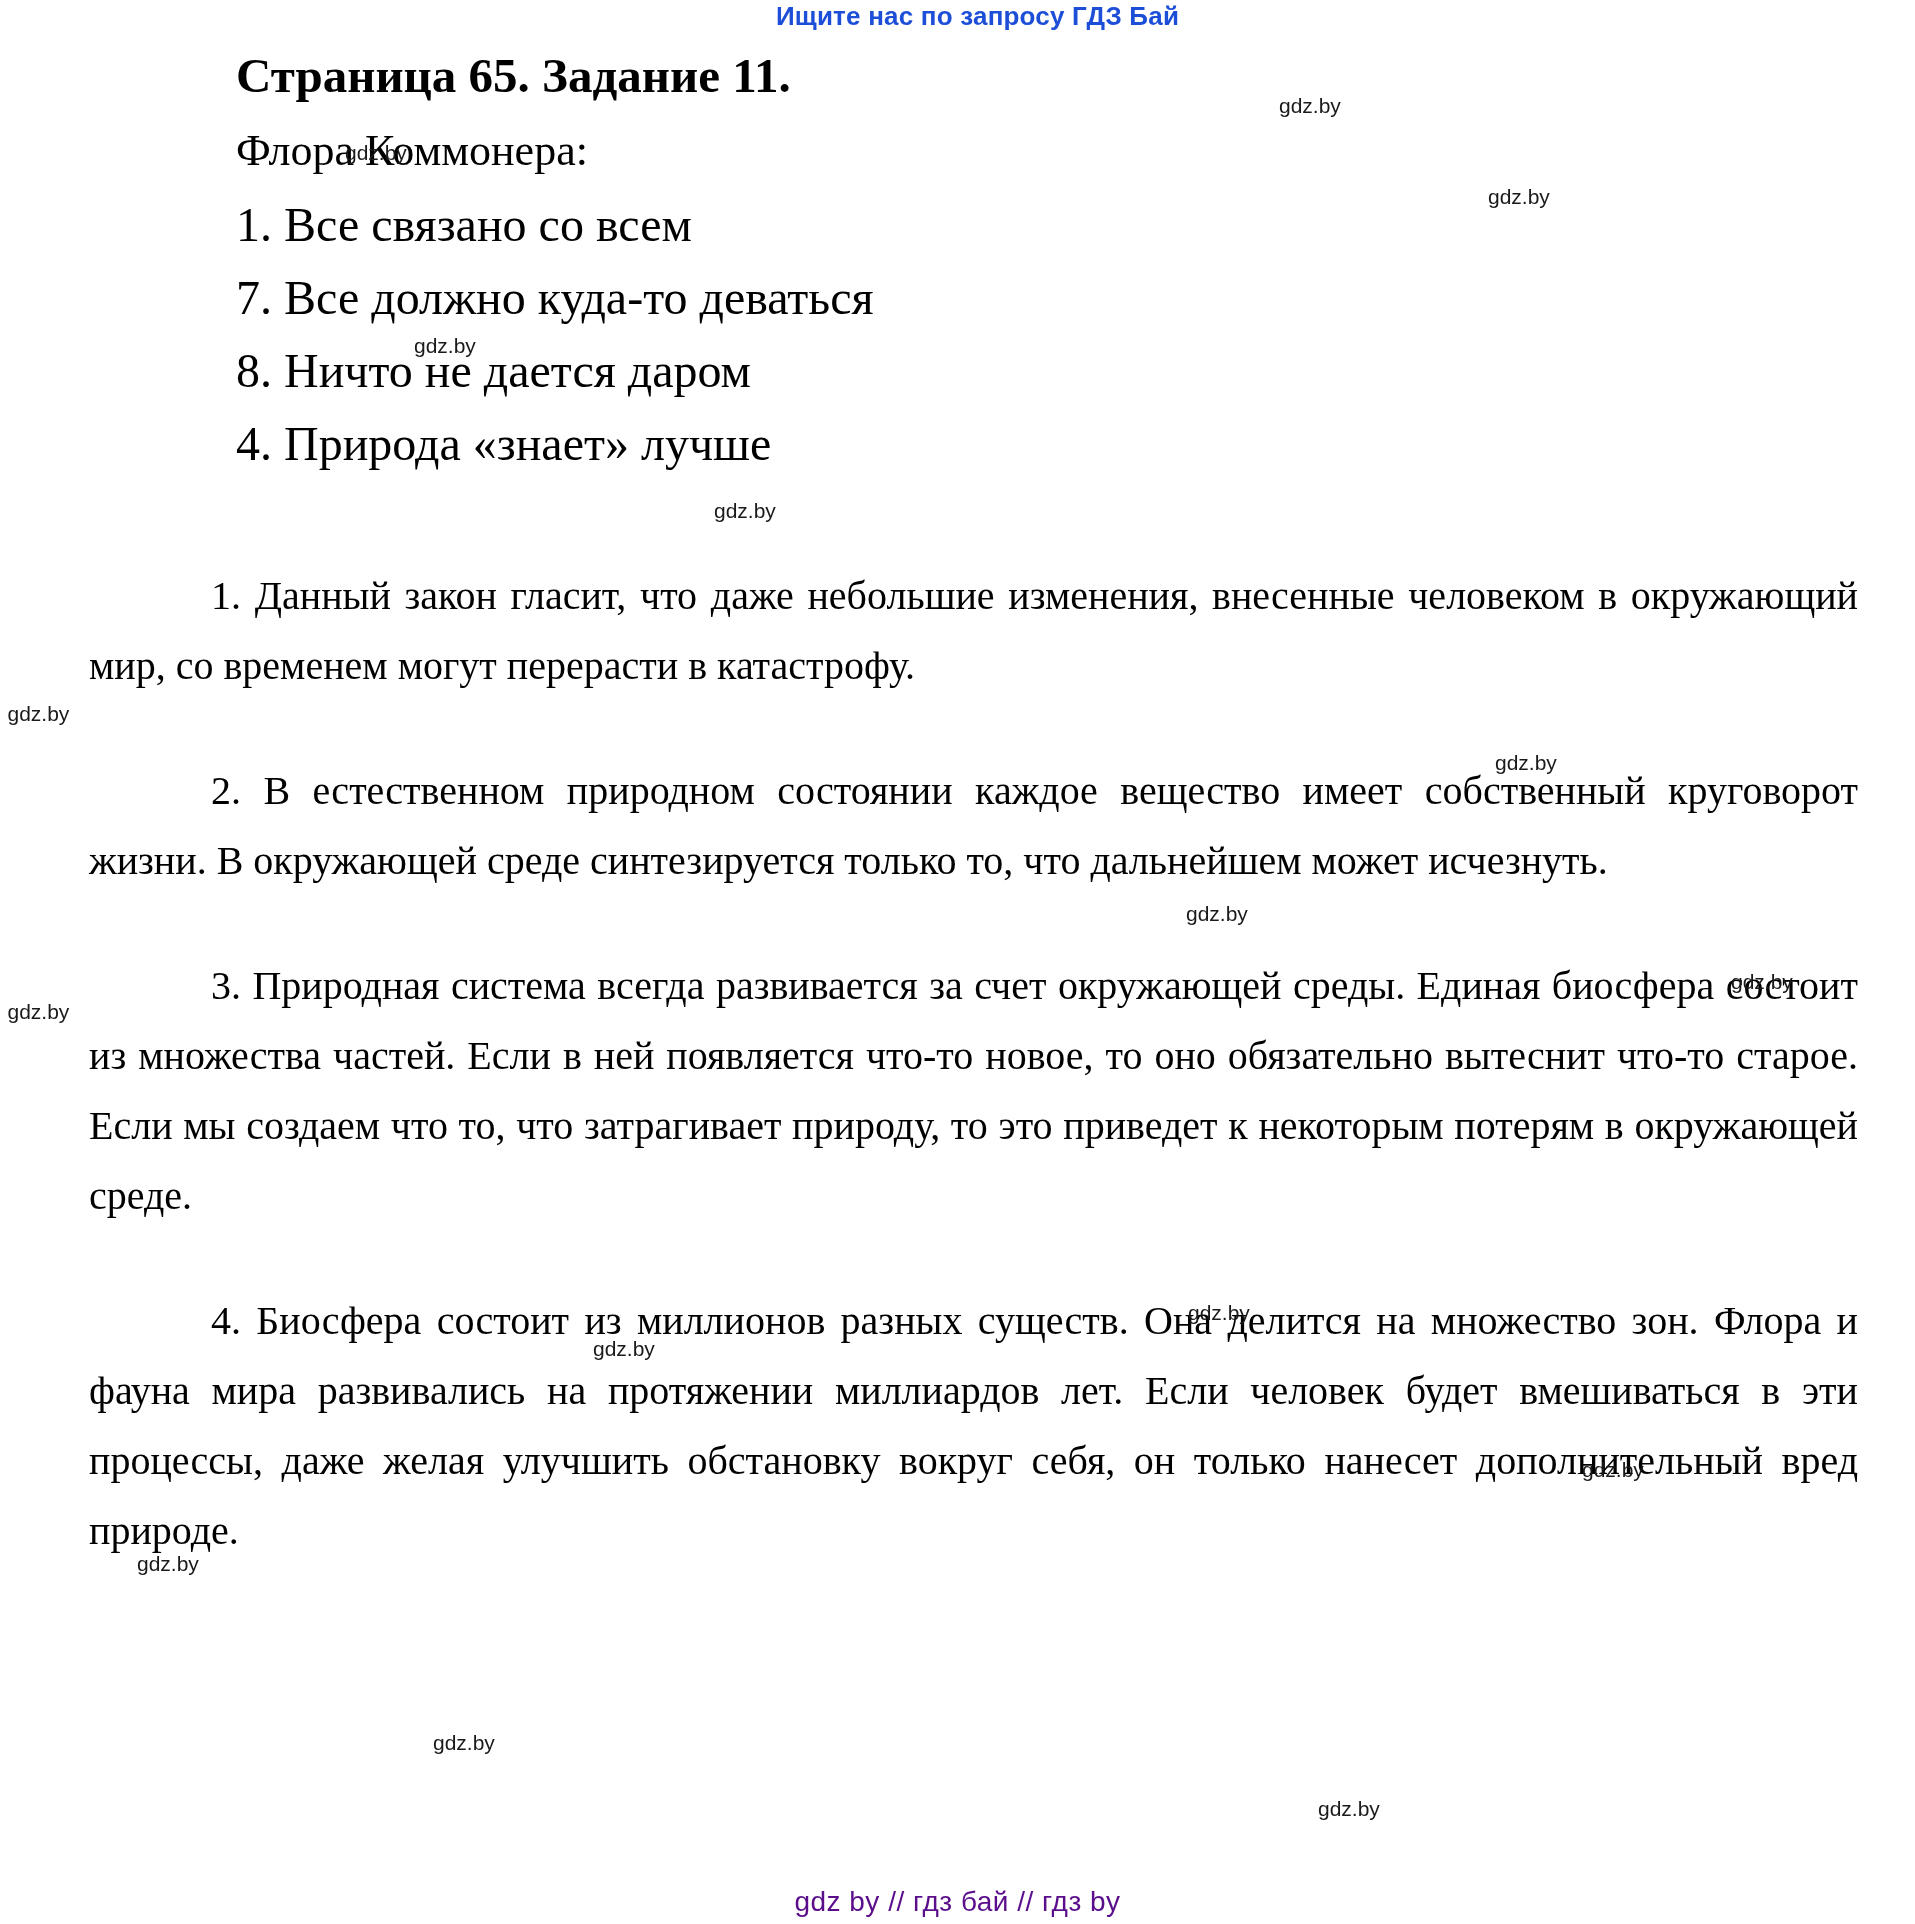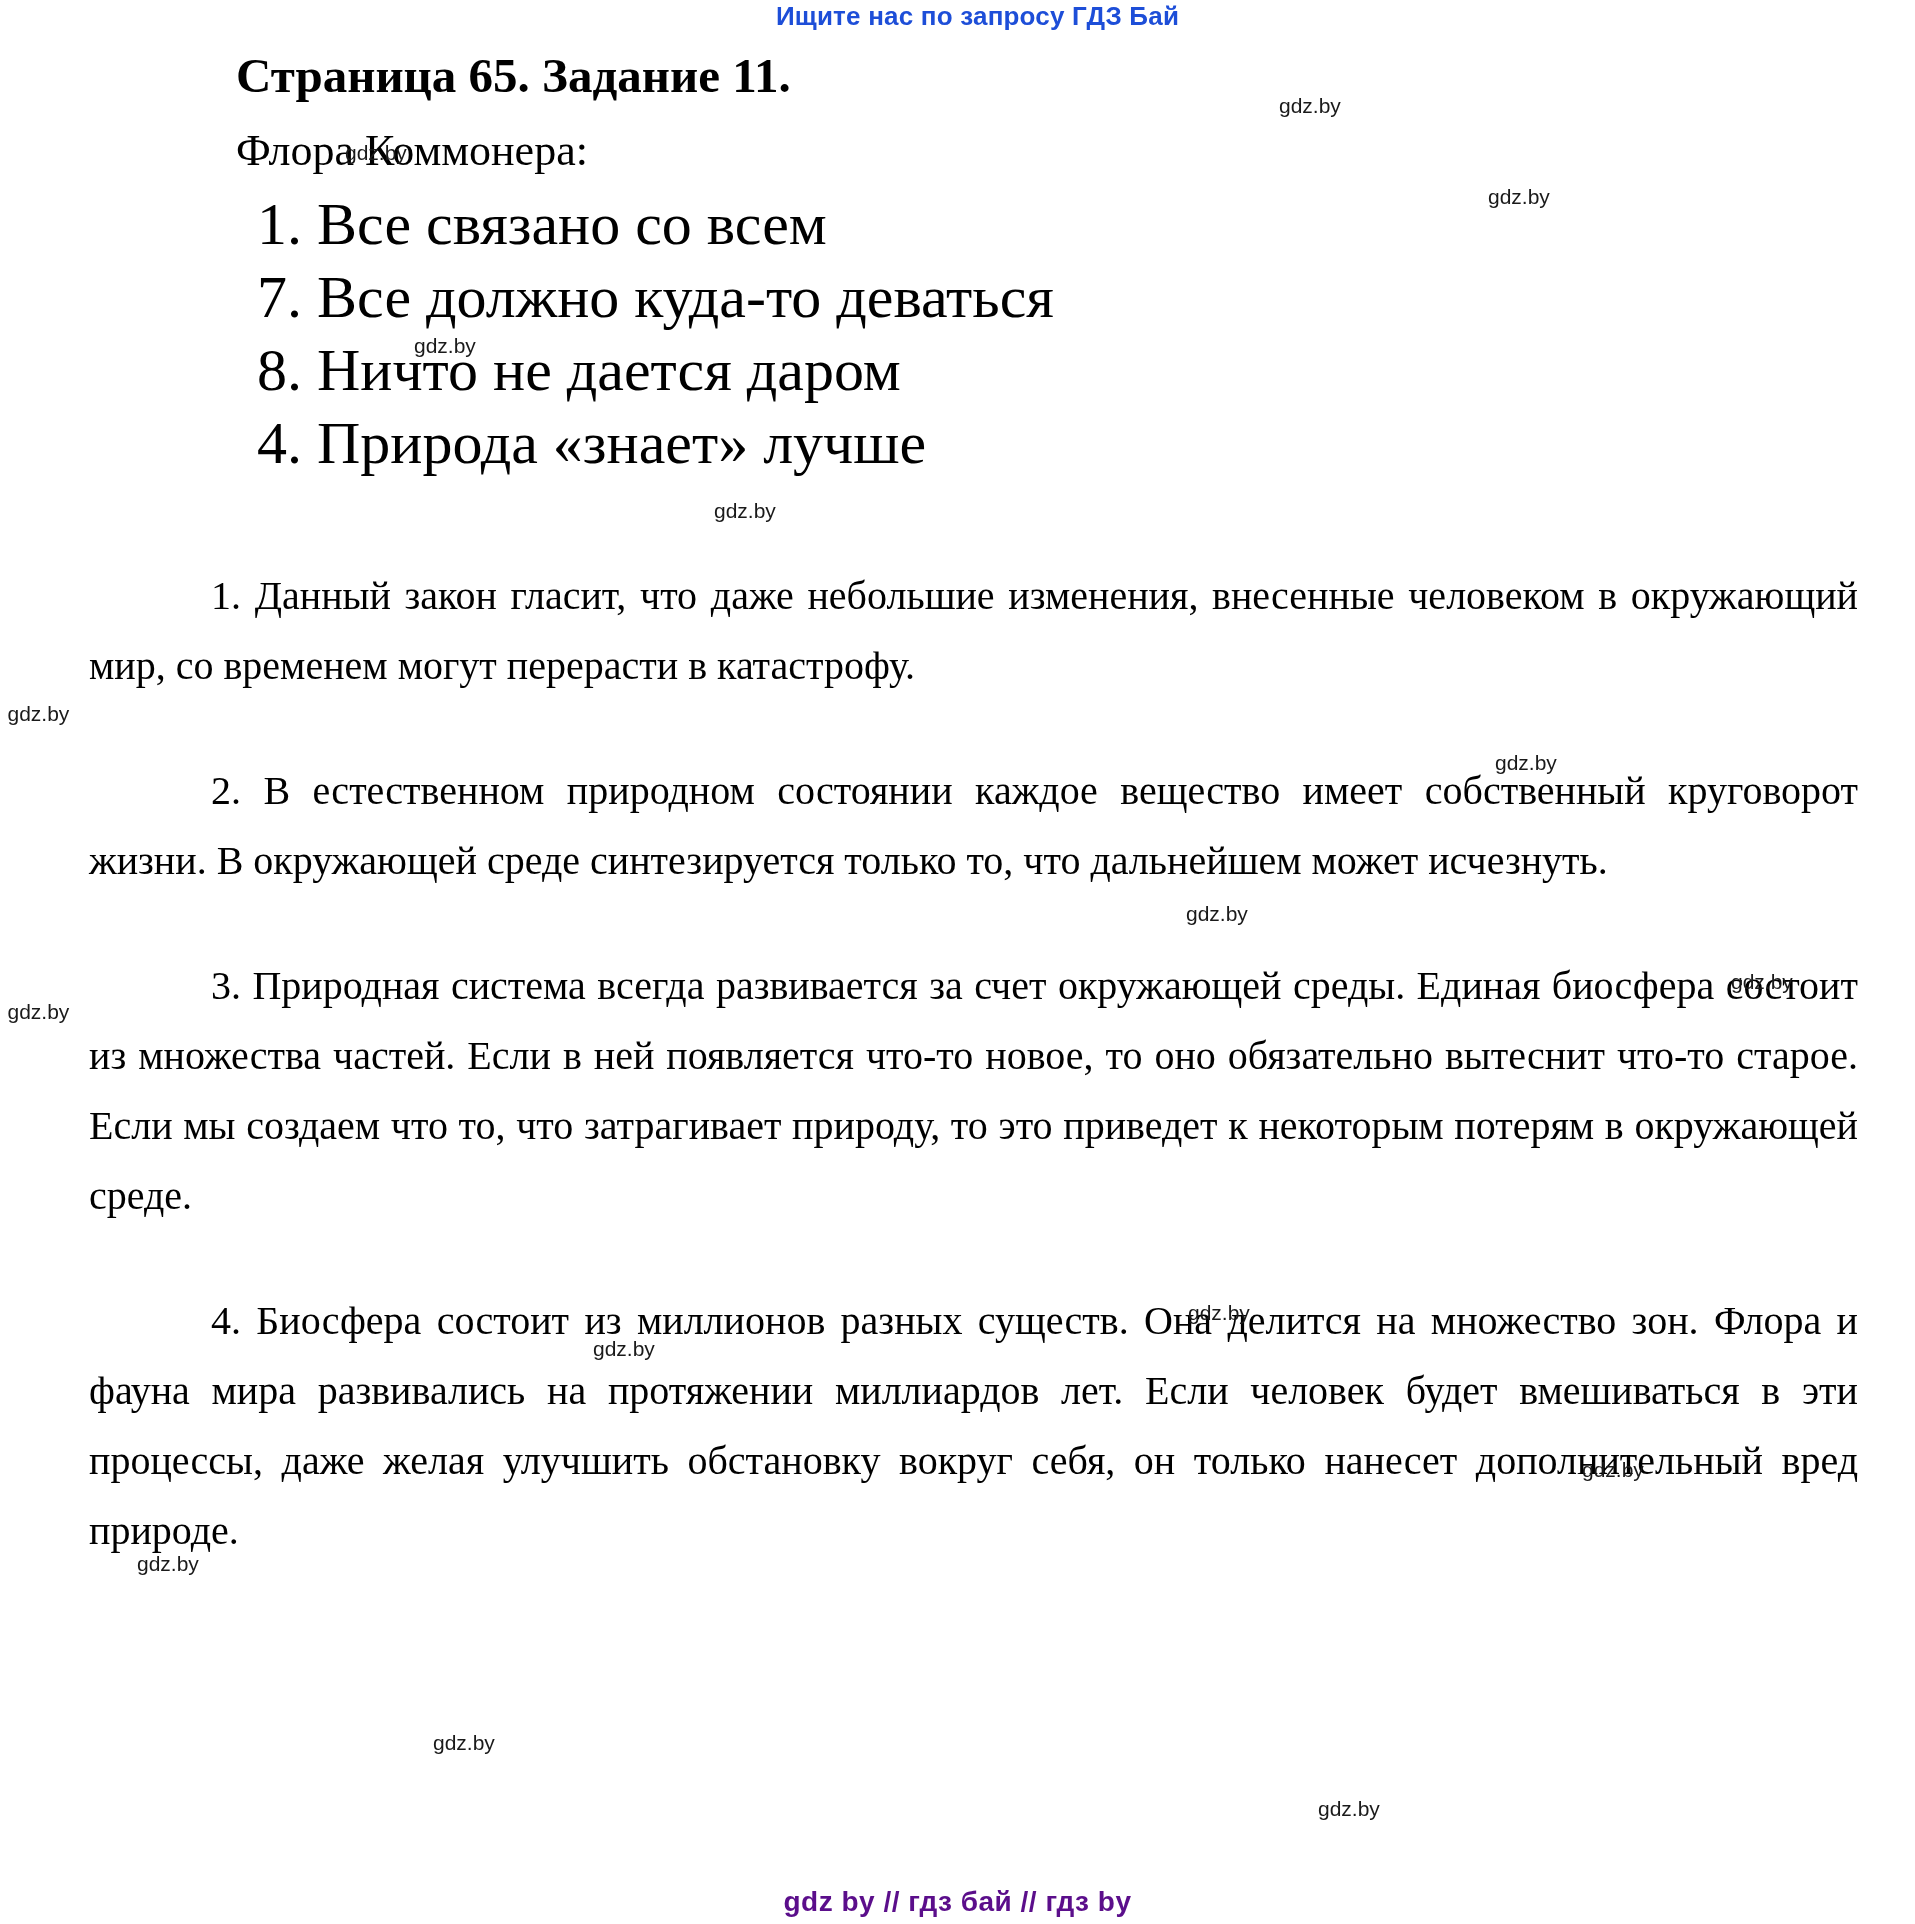--- a/index.html
+++ b/index.html
@@ -58,24 +58,23 @@
     margin: 0 0 5.6px 0;
     padding-left: 147px;
   }
 
   .laws-list {
     list-style: none;
     margin: 0;
     padding: 0 0 0 147px;
   }
   .laws-list li {
-    font-size: 60px;
+    font-size: 48px;
     line-height: 73px;
     white-space: nowrap;
-    margin-left: 21px;
   }
 
   .spacer-after-list { height: 81px; }
 
   .para {
     font-size: 40px;
     line-height: 70px;
     text-align: justify;
     text-align-last: left;
     text-justify: inter-word;
@@ -87,21 +86,21 @@
 
   
   .page-footer {
     position: absolute;
     bottom: 7.5px;
     left: 0;
     width: 100%;
     text-align: center;
     font-family: "Liberation Sans", "DejaVu Sans", sans-serif;
     font-size: 28px;
-    font-weight: 700;
+    font-weight: 400;
     color: #5b0e8b;
     letter-spacing: 0.5px;
   }
 
   
   .wm {
     position: absolute;
     font-family: "Liberation Sans", "DejaVu Sans", sans-serif;
     font-size: 21px;
     color: #1a1a1a;

